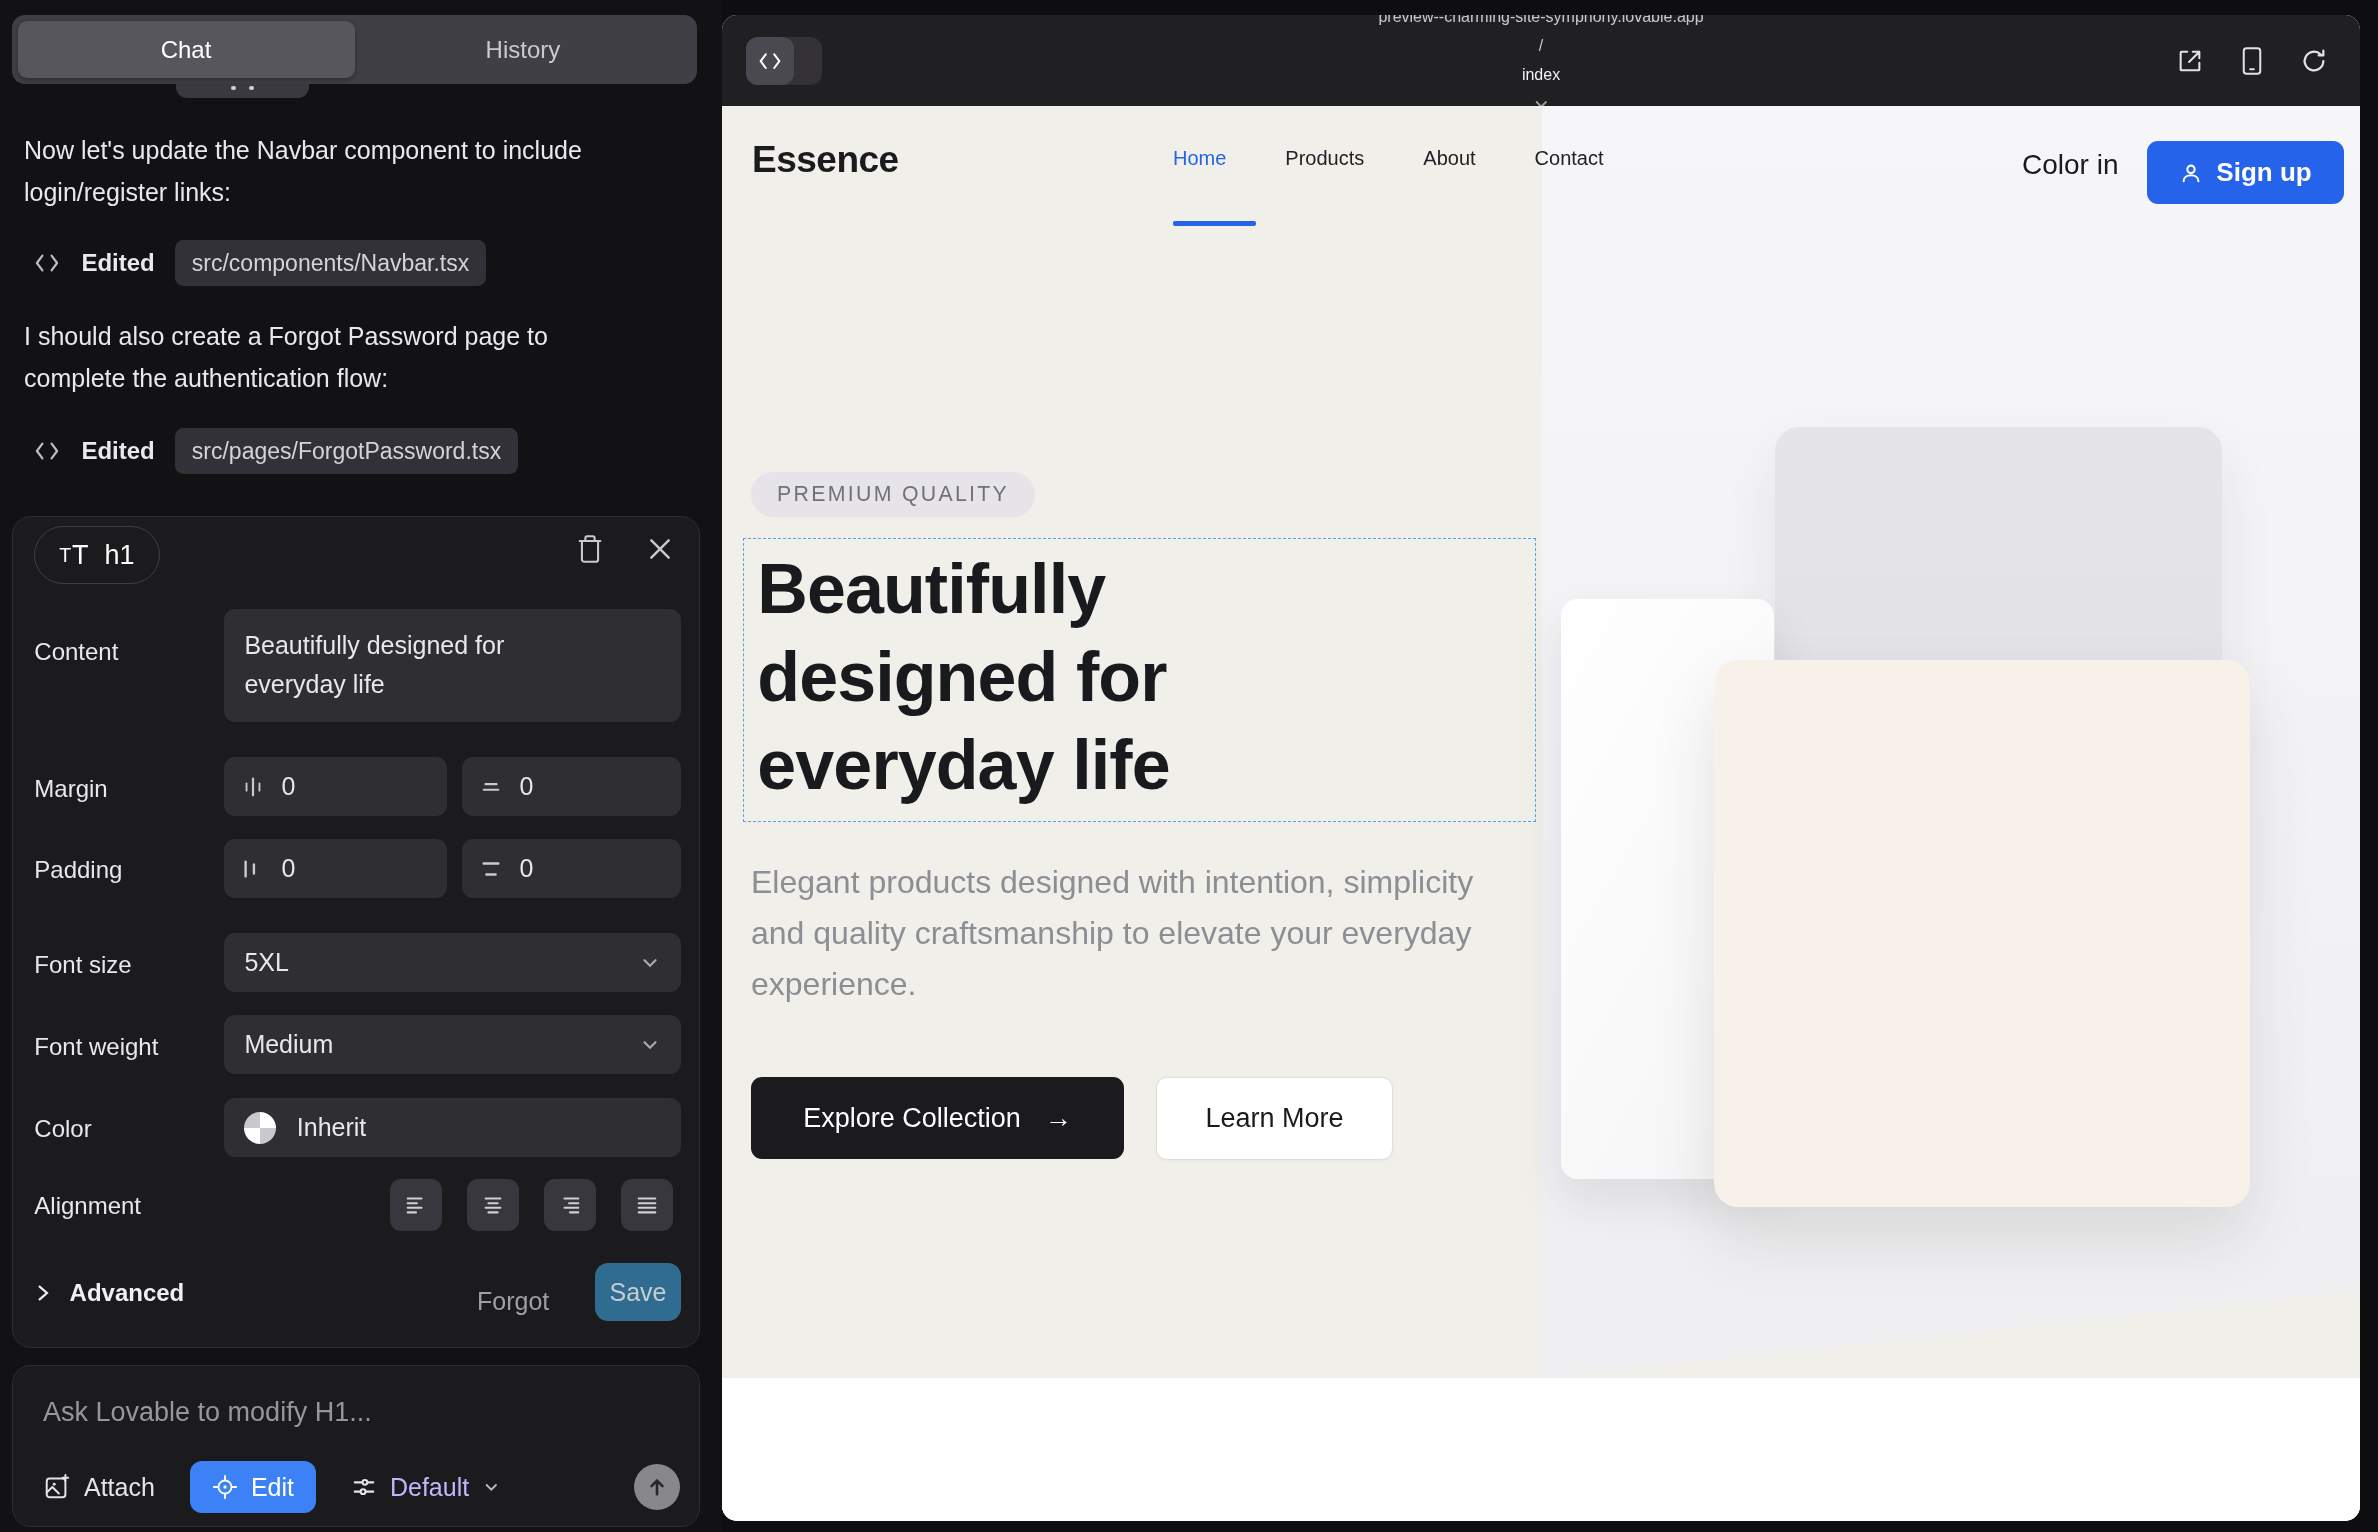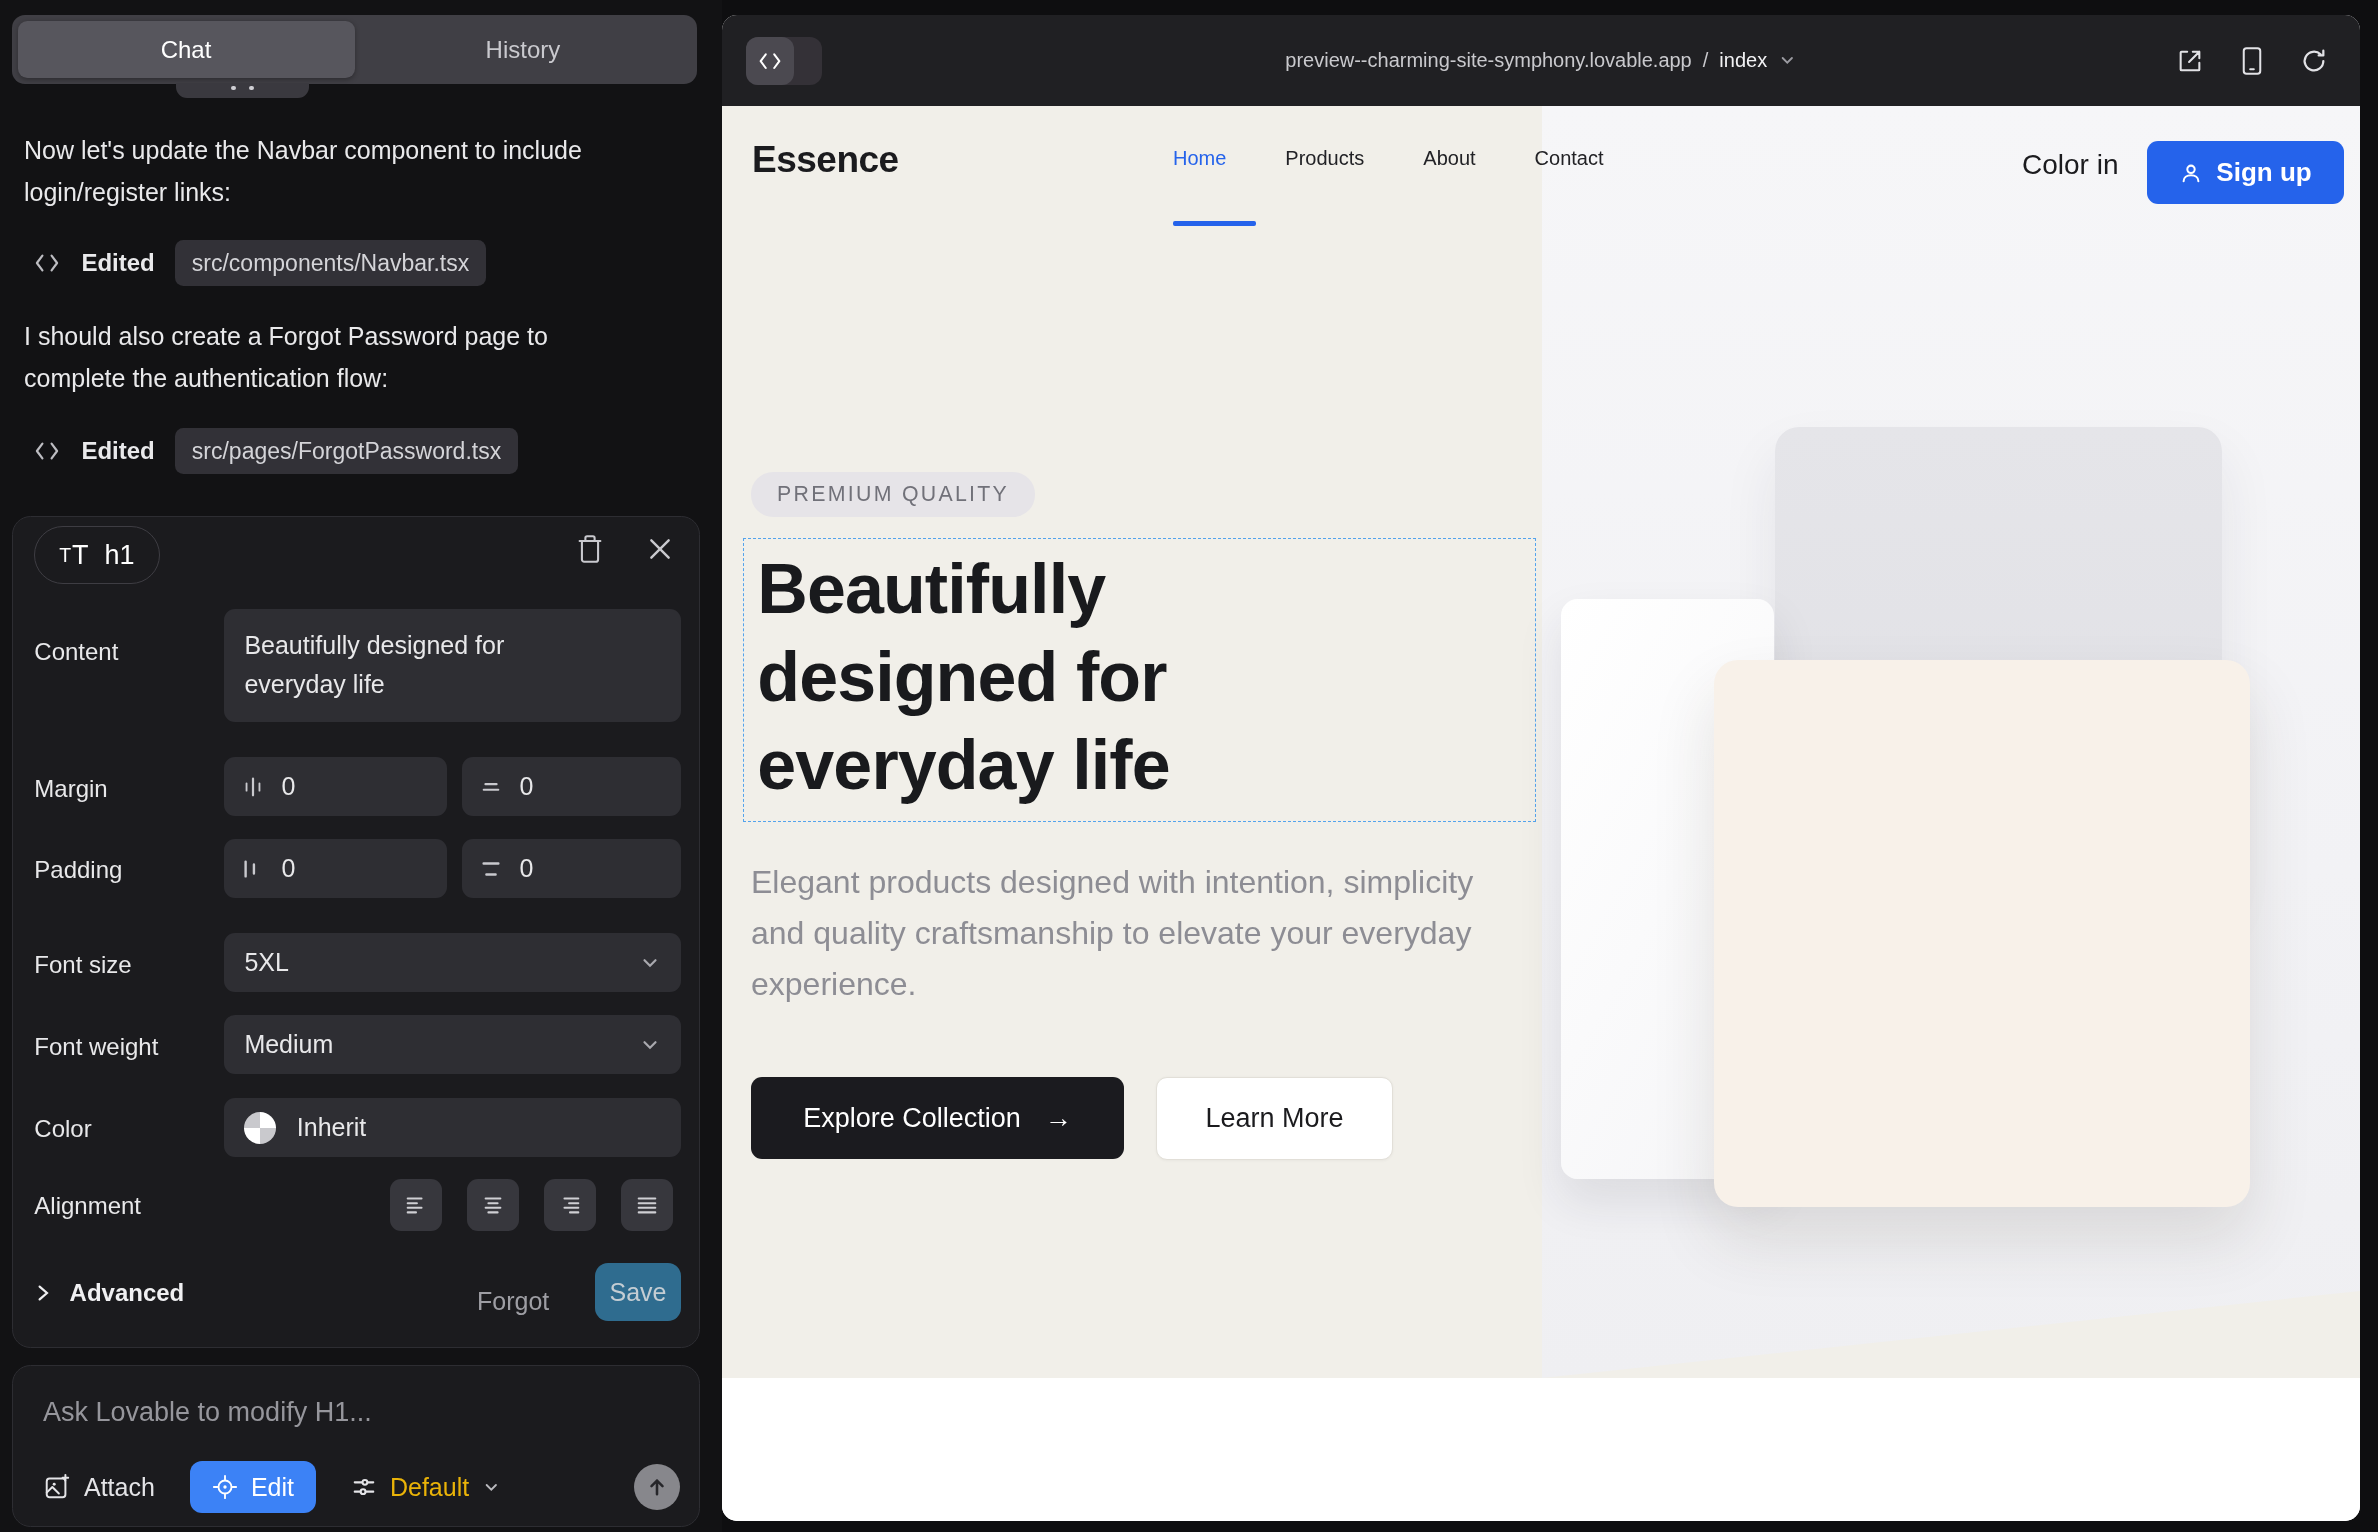--- a/index.html
+++ b/index.html
@@ -48,29 +48,29 @@
   .adv { position:absolute; left:21.3px; top:762px; display:flex; align-items:center; gap:16.7px; font-size:24px; font-weight:600; color:#f0f0f2; cursor:pointer; }
   .discard { position:absolute; left:464px; top:770px; font-size:25px; color:#9e9ea4; cursor:pointer; }
   .save-btn { position:absolute; left:582px; top:746px; width:86px; height:58px; background:#2f6c8f; border:none; border-radius:13px; color:#c4cdd3; font-size:25px; cursor:pointer; }
 
   
   .composer { position:absolute; left:12px; top:1365px; width:688px; height:162px; background:#1b1b1e; border:1.4px solid #2d2d32; border-radius:18.6px; }
   .composer .ph { position:absolute; left:30px; top:31px; font-size:27px; color:#96969c; }
   .composer-row { position:absolute; left:30px; right:18.6px; top:95px; height:52px; display:flex; align-items:center; }
   .attach { display:flex; align-items:center; gap:13px; font-size:25px; color:#e4e4e7; cursor:pointer; }
   .edit-pill { margin-left:35px; height:52px; padding:13px 22px; background:#3c82f6; border:none; border-radius:12px; display:flex; align-items:center; gap:13px; color:#fff; font-size:25px; cursor:pointer; }
-  .mode { margin-left:35px; display:flex; align-items:center; gap:13px; font-size:25px; color:#eab308; cursor:pointer; }
+  .mode { margin-left:35px; display:flex; align-items:center; gap:13px; font-size:25px; color:#c4b5fd; cursor:pointer; }
   .send { margin-left:auto; width:46px; height:46px; border-radius:50%; background:#87878c; border:none; display:flex; align-items:center; justify-content:center; cursor:pointer; }
 
   
   .browser { position:absolute; left:722px; top:15px; width:1638px; height:1506px; border-radius:15px; overflow:hidden; background:#fff; }
   .browser-bar { position:absolute; left:0; top:0; right:0; height:91px; background:#202023; display:flex; align-items:center; }
   .view-toggle { position:absolute; left:24px; top:22px; width:76px; height:48px; background:#343137; border-radius:12px; }
   .code-seg { position:absolute; left:0; top:0; width:48px; height:48px; background:#4b4950; border-radius:12px; display:flex; align-items:center; justify-content:center; }
-  .url { width:100%; text-align:center; font-size:20px; color:#c9c9cd; display:flex; justify-content:center; gap:11px; cursor:pointer; }
+  .url { width:100%; text-align:center; font-size:16px; color:#c9c9cd; display:flex; justify-content:center; gap:11px; cursor:pointer;flex-direction:column; }
   .url .pg { color:#f2f2f4; }
   .bar-icons { position:absolute; right:32px; top:0; height:91px; display:flex; align-items:center; gap:37px; }
   .bar-icons .icon { cursor:pointer; }
 
   .page { position:absolute; left:0; top:91px; right:0; bottom:0; background:#fff; }
   .bg-cream { position:absolute; left:0; top:0; width:820px; height:1272px; background:#f1efe9; }
   .bg-gray { position:absolute; left:820px; top:0; right:0; height:1272px; background:linear-gradient(180deg,#f6f6f8 0%,#f2f2f5 60%,#efeff2 100%); }
   .wedge { position:absolute; left:0; bottom:0; width:100%; height:87px; background:#f1efe9; clip-path:polygon(0 100%, 100% 0, 100% 100%); }
 
   

